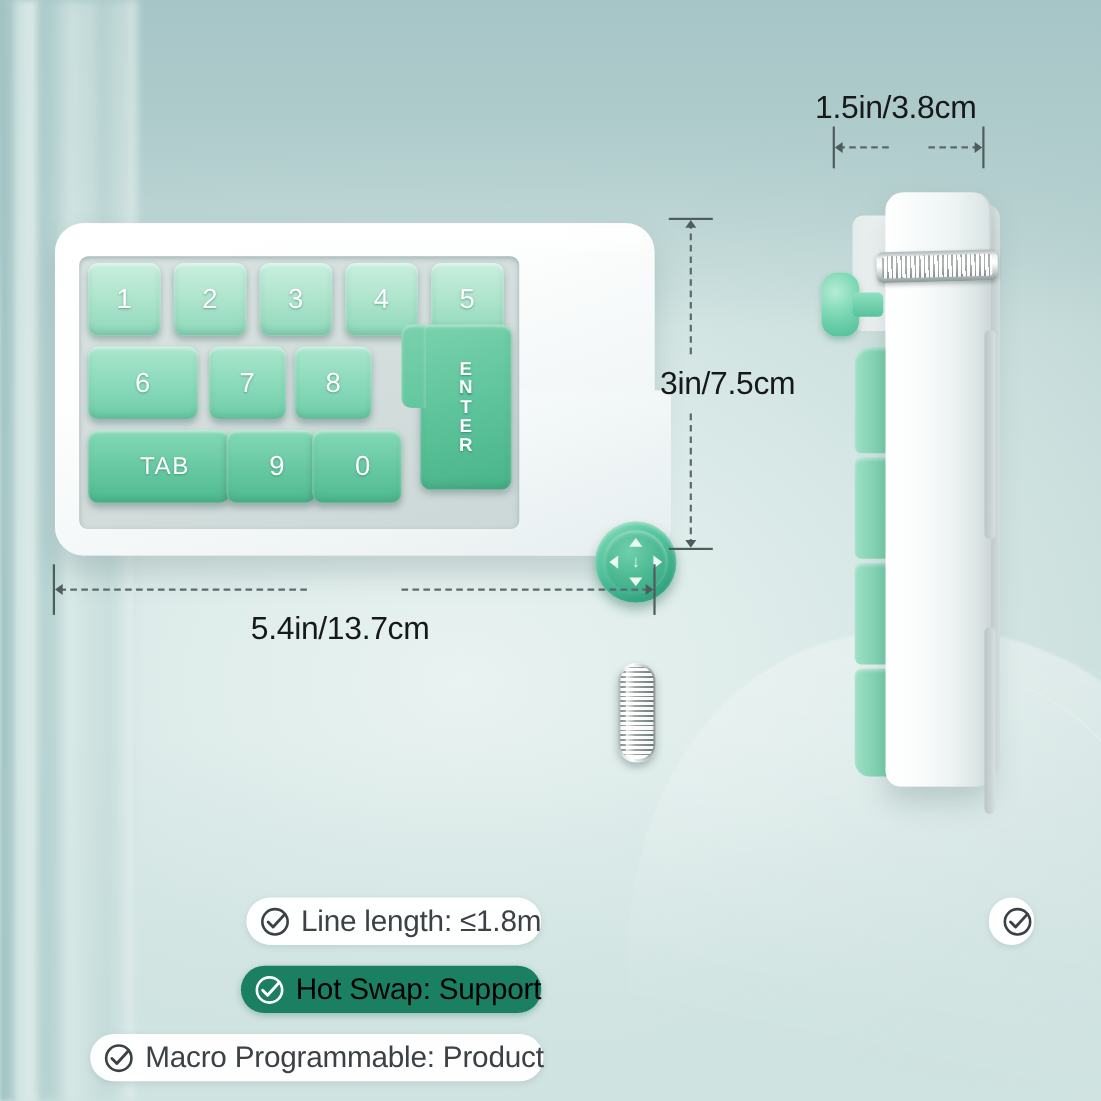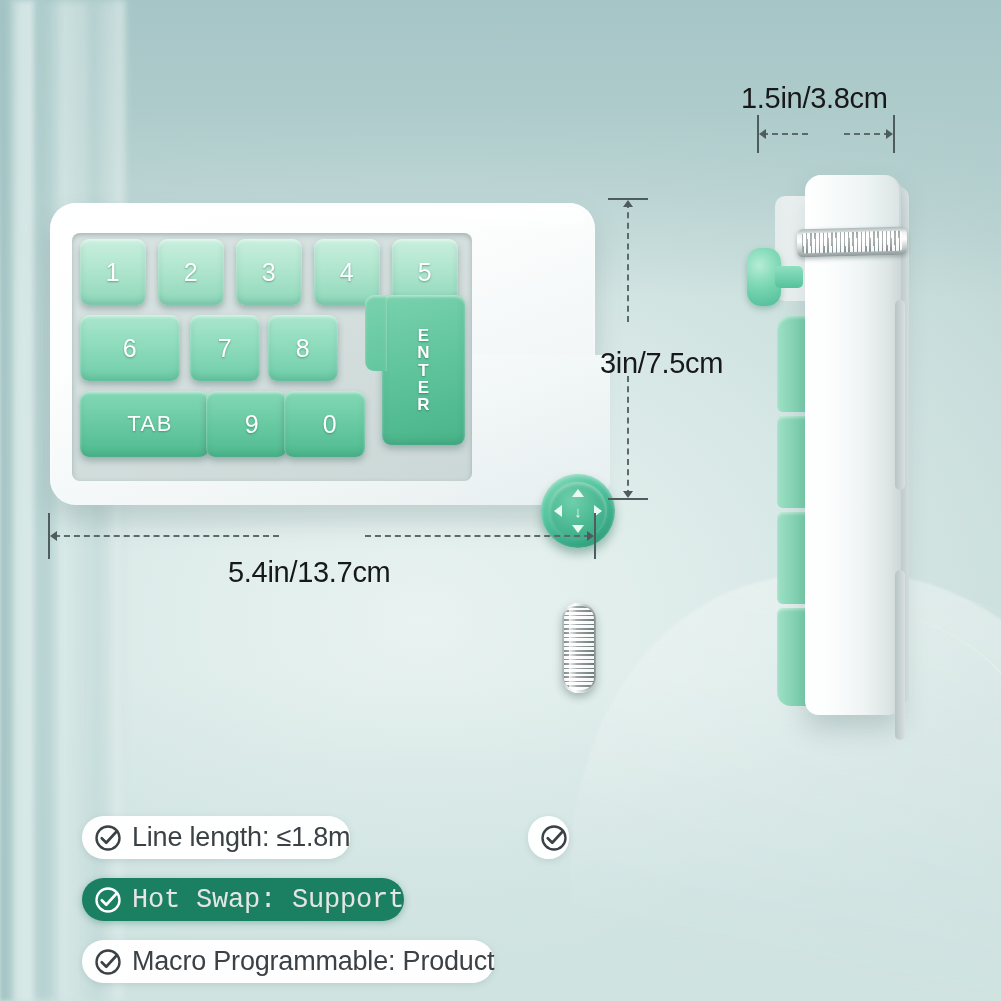--- a/index.html
+++ b/index.html
@@ -126,21 +126,21 @@
   .v-dim{position:absolute;left:627px;top:198px;height:302px;width:2px;}
   .v-dim .ln{position:absolute;left:0;width:0;border-left:2px dashed #5c6a6c;}
   .v-dim .ln.a{top:4px;height:120px;}
   .v-dim .ln.b{bottom:4px;height:120px;}
   .v-dim .cap{position:absolute;left:-19px;width:40px;height:2px;background:#4f5c5e;}
   .v-dim .cap.t{top:0;}
   .v-dim .cap.b{bottom:0;}
   .v-dim .ar{position:absolute;left:-4px;width:0;height:0;border-left:5px solid transparent;border-right:5px solid transparent;}
   .v-dim .ar.t{top:2px;border-bottom:7px solid #4f5c5e;}
   .v-dim .ar.b{bottom:2px;border-top:7px solid #4f5c5e;}
-  .v-label{left:600px;top:347px;}
+  .v-label{left:600px;top:333px;}
 
   
   .h-dim{position:absolute;left:48px;top:535px;width:548px;height:2px;}
   .h-dim .ln{position:absolute;top:0;height:0;border-top:2px dashed #5c6a6c;}
   .h-dim .ln.a{left:6px;width:225px;}
   .h-dim .ln.b{right:6px;width:225px;}
   .h-dim .cap{position:absolute;top:-22px;width:2px;height:46px;background:#4f5c5e;}
   .h-dim .cap.l{left:0;}
   .h-dim .cap.r{right:0;}
   .h-dim .ar{position:absolute;top:-4px;height:0;width:0;border-top:5px solid transparent;border-bottom:5px solid transparent;}
@@ -199,32 +199,32 @@
     background:linear-gradient(90deg,#9fe0c6 0%,#73cfaa 40%,#4fb992 100%);
     box-shadow:inset 0 2px 3px rgba(255,255,255,.4);}
   .side .cap-k.k1{top:0;height:96px;border-radius:14px 6px 6px 6px;}
   .side .cap-k.k2{top:100px;height:92px;border-radius:6px;}
   .side .cap-k.k3{top:196px;height:92px;border-radius:6px;}
   .side .cap-k.k4{top:292px;height:98px;border-radius:6px 6px 14px 14px;}
   .side .cap-shadow{position:absolute;left:60px;top:146px;width:16px;height:390px;
     background:linear-gradient(90deg,rgba(60,110,95,.22),rgba(60,110,95,0));}
 
   
-  .features{position:absolute;left:0;top:816px;width:879px;height:185px;}
+  .features{position:absolute;left:0;top:816px;width:879px;height:185px;text-align:right;}
   .col{position:absolute;top:0;}
   .col.left{left:82px;width:410px;}
   .col.right{left:528px;width:412px;}
   .pill{position:relative;display:flex;align-items:center;height:43px;border-radius:22px;
     padding-left:11px;margin-bottom:19px;white-space:nowrap;}
   .pill.lightp{background:rgba(255,255,255,.97);box-shadow:0 2px 6px rgba(110,140,140,.22);}
   .pill.greenp{background:#1b8062;box-shadow:0 2px 7px rgba(30,110,86,.35);}
   .pill .txt{font-size:27px;letter-spacing:-.2px;margin-left:9px;
     font-family:"Liberation Sans","DejaVu Sans",sans-serif;}
   .pill.lightp .txt{color:#3b4145;}
-  .pill.greenp .txt{color:#e5e5e5;font-family:Liberation Mono, monospace;}
+  .pill.greenp .txt{color:#000000;}
   .chk{width:30px;height:30px;flex:0 0 30px;display:block;}
   .pill.lightp .chk path,.pill.lightp .chk circle{stroke:#3b4145;}
   .pill.greenp .chk path,.pill.greenp .chk circle{stroke:#ffffff;}
   .pill .chk circle{fill:none;stroke-width:1.9;}
   .pill .chk path{fill:none;stroke-width:2.1;stroke-linecap:round;stroke-linejoin:round;}
   .w-auto{display:inline-flex;}
 </style>
 </head>
 <body>
 

